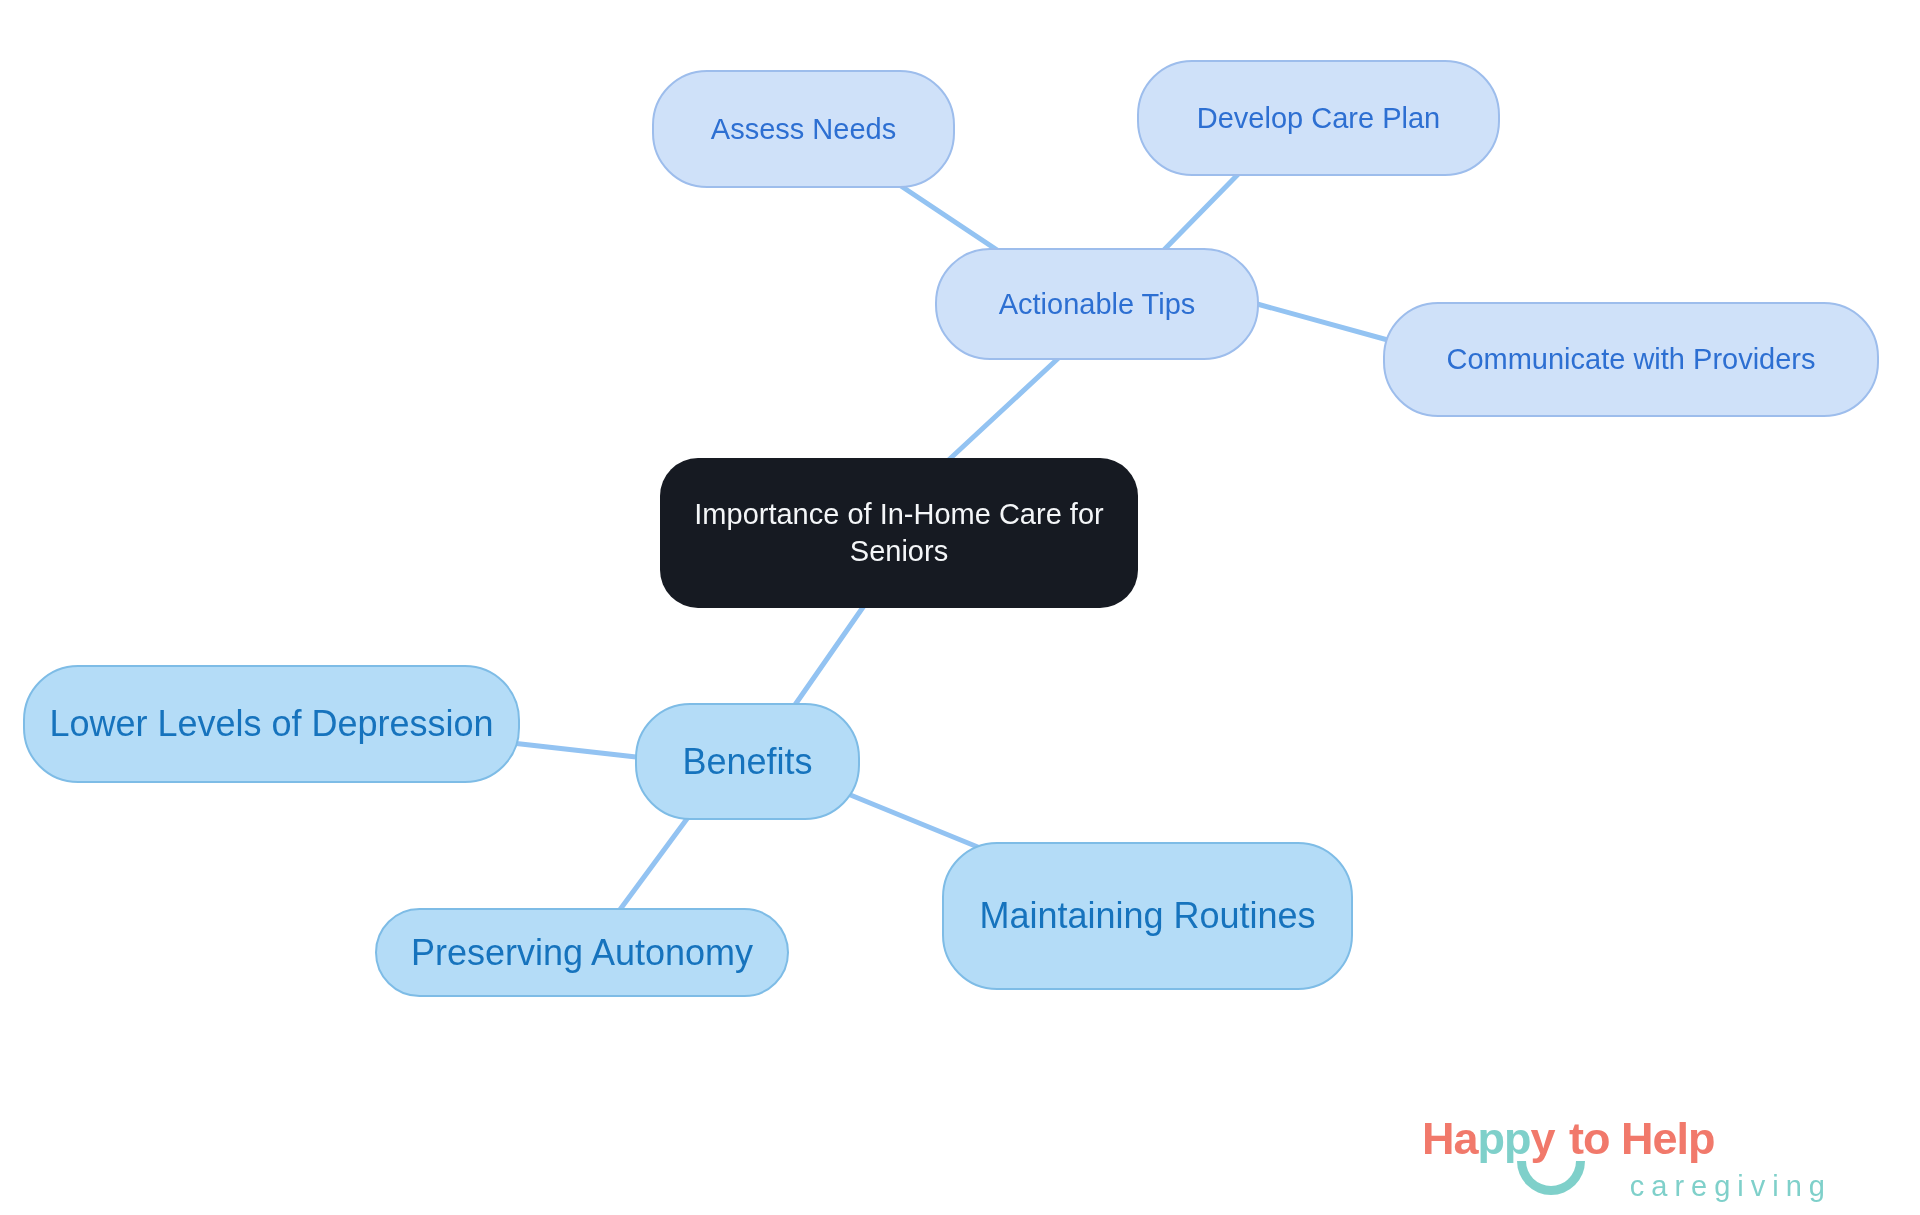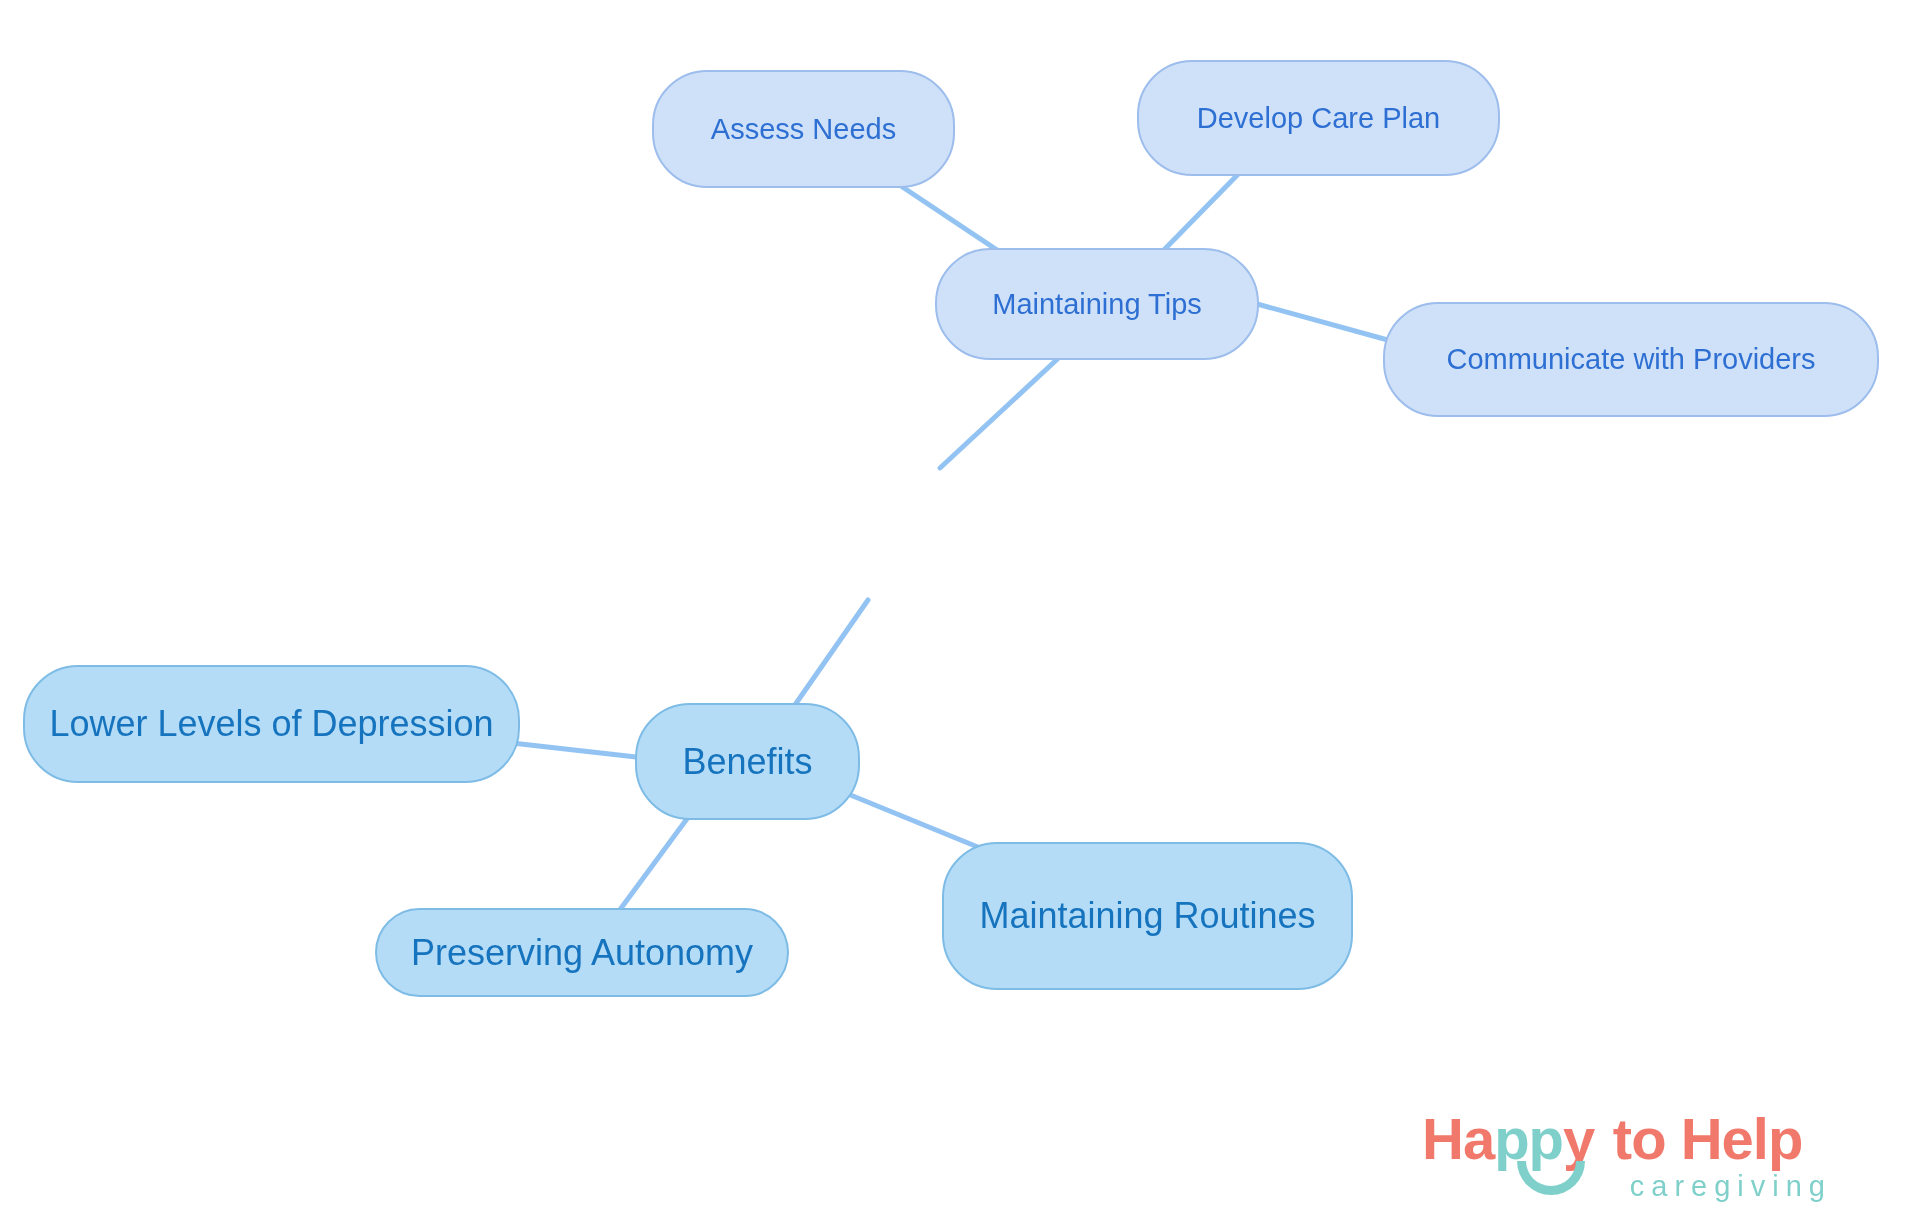--- a/index.html
+++ b/index.html
@@ -54,21 +54,21 @@
     font-size: 36px;
   }
   
   .logo {
     position: absolute;
     left: 1422px; top: 1104px;
     width: 452px; height: 105px;
     z-index: 3;
   }
   .logo-word {
-    font-size: 58px;
+    font-size: 45px;
     font-weight: bold;
     line-height: 70px;
     letter-spacing: -1px;
     white-space: nowrap;
   }
   .logo-coral { color: var(--logo-coral); }
   .logo-teal  { color: var(--logo-teal); }
   .logo-word .word-gap { margin-left: 0.32em; }
   .logo-smile {
     position: absolute;
@@ -99,23 +99,26 @@
     <line class="edge" x1="880" y1="172" x2="1012" y2="260"></line>
     <line class="edge" x1="1254" y1="158" x2="1158" y2="256"></line>
     <line class="edge" x1="1250" y1="302" x2="1395" y2="342"></line>
     <line class="edge" x1="1065" y1="352" x2="940" y2="468"></line>
     <line class="edge" x1="868" y1="600" x2="790" y2="712"></line>
     <line class="edge" x1="512" y1="743" x2="645" y2="758"></line>
     <line class="edge" x1="692" y1="812" x2="616" y2="915"></line>
     <line class="edge" x1="848" y1="794" x2="990" y2="852"></line>
   </svg>
 
+  <div class="node node-central" style="left:660px; top:458px; width:478px; height:150px;">
+    <span class="label">Importance of In-Home Care for Seniors</span>
+  </div>
 
   <div class="node node-tips" style="left:935px; top:248px; width:324px; height:112px;">
-    <span class="label">Maintaining Tips</span>
+    <span class="label">Actionable Tips</span>
   </div>
 
   <div class="node node-tips" style="left:652px; top:70px; width:303px; height:118px;text-align:right;">
     <span class="label">Assess Needs</span>
   </div>
 
   <div class="node node-tips" style="left:1137px; top:60px; width:363px; height:116px;">
     <span class="label">Develop Care Plan</span>
   </div>
 

